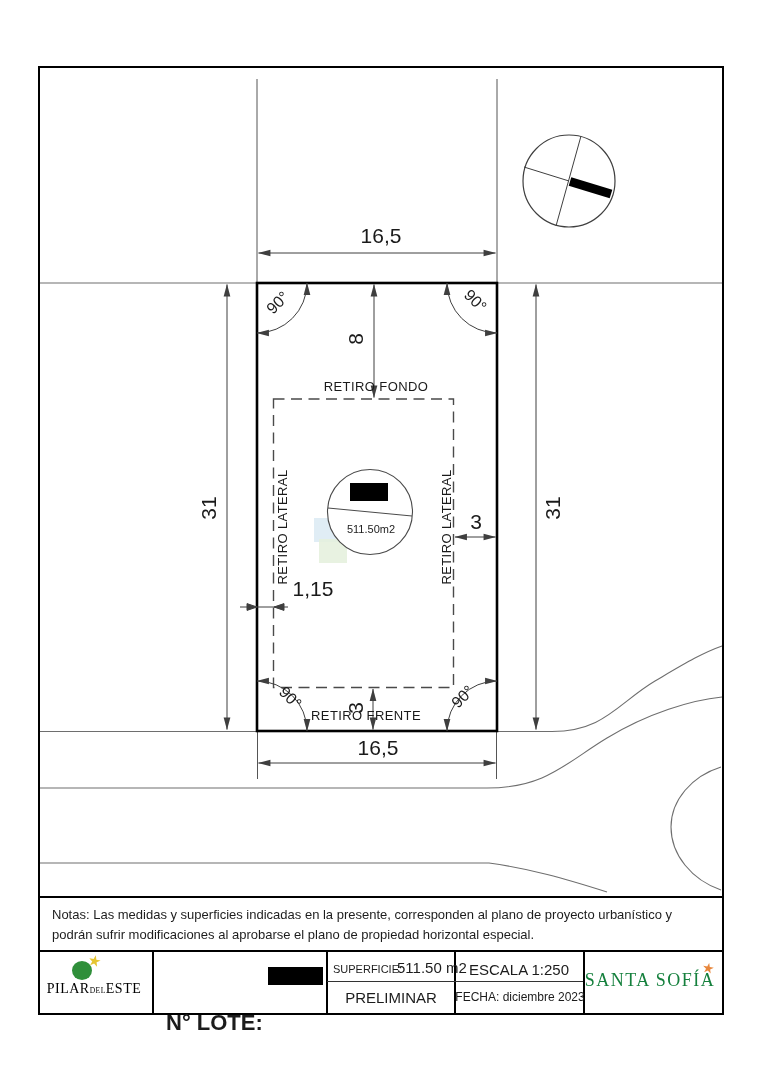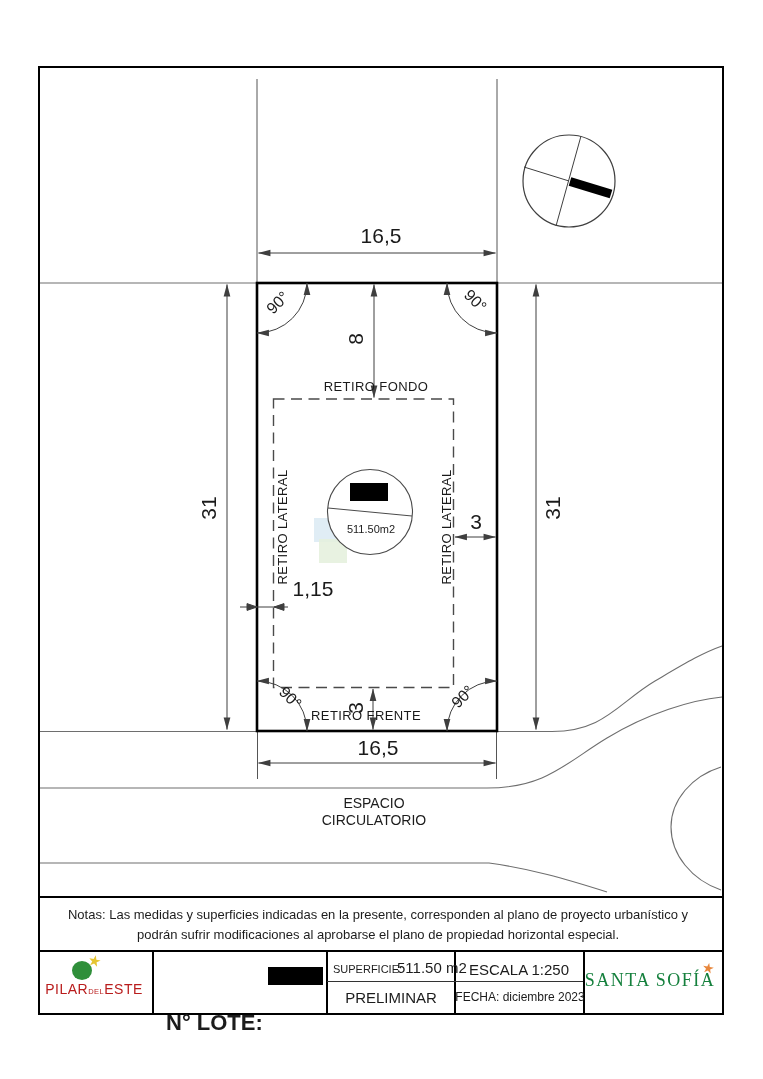--- a/index.html
+++ b/index.html
@@ -13,31 +13,31 @@
   .dim{font-size:21px;color:#1a1a1a;}
   .deg{font-size:16px;color:#1a1a1a;}
   .retiro{font-size:13px;letter-spacing:.4px;color:#1a1a1a;}
   .area{font-size:11px;}
   .espacio{font-size:14px;line-height:1.18;text-align:center;}
   .frame{position:absolute;left:38px;top:66px;width:686px;height:949px;
          border:2px solid #000;box-sizing:border-box;}
   .hline{position:absolute;background:#000;height:2px;}
   .vline{position:absolute;background:#000;width:2px;}
   .thinline{position:absolute;background:#333;height:1px;}
-  .notes{position:absolute;left:52px;top:905px;width:652px;font-size:13px;line-height:1.5;color:#1d1d1d;text-align:center;}
+  .notes{position:absolute;left:52px;top:905px;width:652px;font-size:13px;line-height:1.5;color:#1d1d1d;}
   .blackbox{position:absolute;background:#000;}
   .lote{font-size:22px;font-weight:bold;}
   .suplab{font-size:11px;}
   .supval{font-size:15px;}
   .prelim{font-size:15px;}
   .escala{font-size:15px;}
   .fecha{font-size:12px;}
   .pilar-circle{position:absolute;width:20px;height:19px;border-radius:50%;background:#2f8f3a;}
   .pilar-star{position:absolute;color:#e6c531;font-size:15px;transform:rotate(12deg);}
-  .pilar-text{font-family:Liberation Sans, sans-serif;color:#b91c1c;font-size:14px;letter-spacing:.5px;}
+  .pilar-text{font-family:Liberation Serif, serif;color:#000000;font-size:14px;letter-spacing:.5px;}
   .pilar-del{font-size:7.5px;}
   .sofia{font-family:"Liberation Serif", serif;color:#15803d;font-size:18px;letter-spacing:1.5px;}
   .sofia-star{position:absolute;color:#e8873c;font-size:14px;transform:rotate(10deg);}
   svg{position:absolute;left:0;top:0;}
 </style>
 </head>
 <body>
 
 <div class="page">
 
@@ -120,24 +120,20 @@
   <div class="ctr deg rP45" style="left:290px;top:698px;">90°</div>
   <div class="ctr deg rM45" style="left:463px;top:697px;">90°</div>
 
   <div class="ctr retiro" style="left:364px;top:386px;margin-left:12px;">RETIRO FONDO</div>
   <div class="ctr retiro" style="left:366px;top:680px;margin-top:35px;">RETIRO FRENTE</div>
   <div class="ctr retiro rM90" style="left:282px;top:527px;">RETIRO LATERAL</div>
   <div class="ctr retiro rM90" style="left:446px;top:527px;">RETIRO LATERAL</div>
 
   <div class="ctr area" style="left:371px;top:529px;">511.50m2</div>
 
-  <div class="ctr espacio" style="left:374px;top:812px;">
-    <div>ESPACIO</div>
-    <div>CIRCULATORIO</div>
-  </div>
 
   <div class="frame"></div>
   <div class="hline" style="left:38px;top:896px;width:686px;"></div>
   <div class="hline" style="left:38px;top:950px;width:686px;"></div>
 
   <div class="notes">Notas: Las medidas y superficies indicadas en la presente, corresponden al plano de proyecto urbanístico y podrán sufrir modificaciones al aprobarse el plano de propiedad horizontal especial.</div>
 
   <div class="vline" style="left:152px;top:950px;height:63px;"></div>
   <div class="vline" style="left:326px;top:950px;height:63px;"></div>
   <div class="vline" style="left:454px;top:950px;height:63px;"></div>

